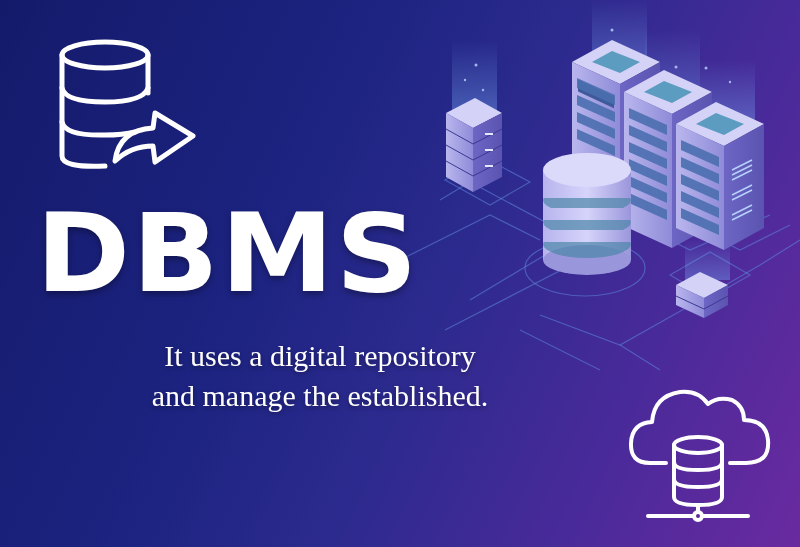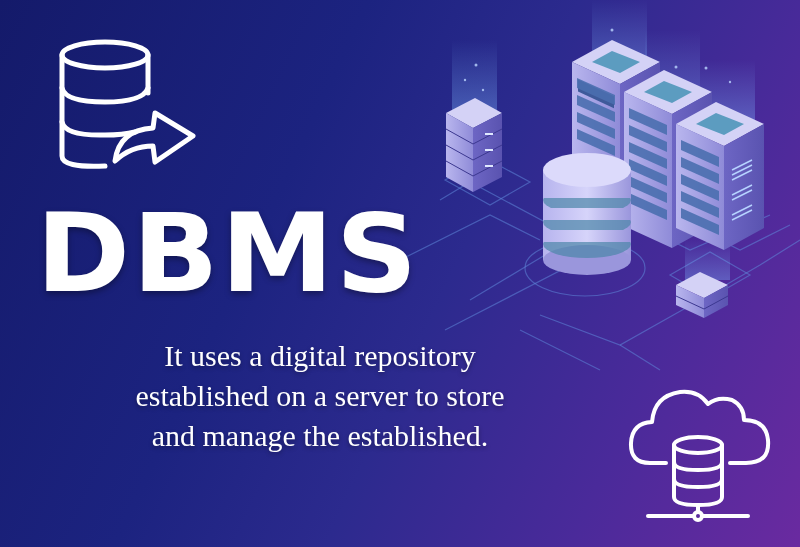--- a/index.html
+++ b/index.html
@@ -185,21 +185,20 @@
     <path d="M17 50 Q20 64 60 64 Q98 64 103 50"></path>
     <path d="M17 84 Q20 98 60 97 Q78 97 90 94"></path>
     <path d="M70 123 Q74 92 108 90 L110 75 L148 98 L110 124 L108 108 Q86 108 70 123 Z"></path>
   </g>
 </svg>
 
 <div class="title">DBMS</div>
 
 <div class="desc">
   <span>It uses a digital repository</span>
-  <span>established on a server to store</span>
   <span>and manage the established.</span>
 </div>
 
 <svg class="text-icon" style="left:628px; top:378px;" width="146" height="148" viewBox="0 0 146 148" xmlns="http://www.w3.org/2000/svg">
   <g fill="none" stroke="#ffffff" stroke-width="4" stroke-linecap="round" stroke-linejoin="round">
     <path d="M38 85 H22 Q2 85 3 65 Q4 45 24 44 Q26 18 52 14 Q70 12 80 26 Q90 18 104 22 Q116 28 116 42 Q138 42 140 62 Q142 85 118 85 H102"></path>
     <ellipse cx="70" cy="67" rx="24" ry="8"></ellipse>
     <path d="M46 67 V119 Q46 127 70 127 Q94 127 94 119 V67"></path>
     <path d="M46 84 Q46 92 70 92 Q94 92 94 84"></path>
     <path d="M46 101 Q46 109 70 109 Q94 109 94 101"></path>

